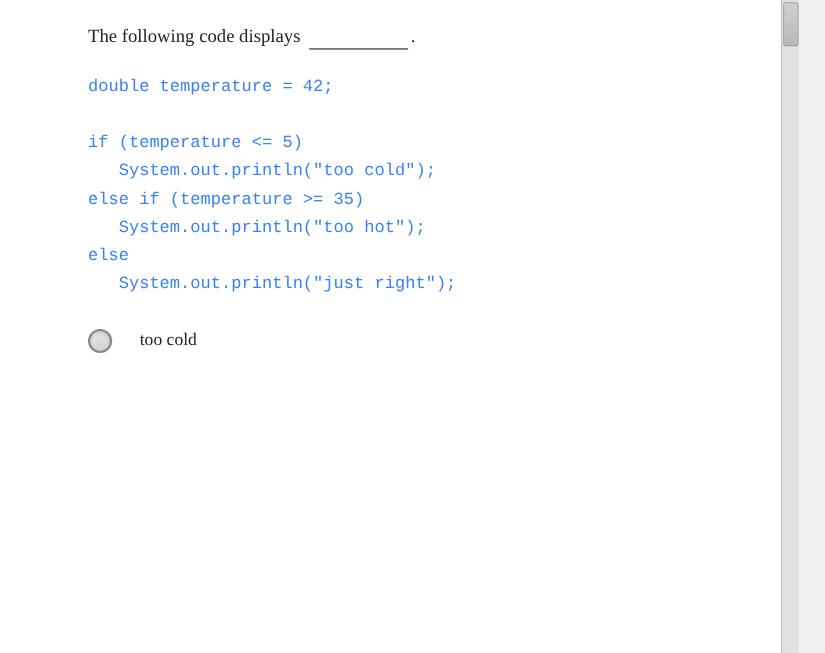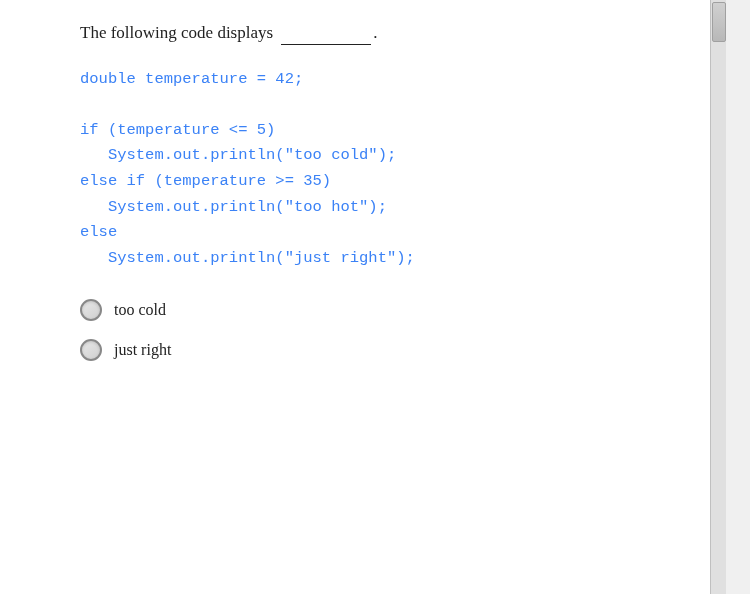--- a/index.html
+++ b/index.html
@@ -69,21 +69,21 @@
     .options-container {
       display: flex;
       flex-direction: column;
       gap: 18px;
       margin-top: 10px;
     }
 
     .option-item {
       display: flex;
       align-items: center;
-      gap: 12px;
+      gap: 25px;
       cursor: pointer;
     }
 
     .radio-circle {
       width: 22px;
       height: 22px;
       border-radius: 50%;
       border: 2px solid #888;
       background: linear-gradient(145deg, #e8e8e8, #d0d0d0);
       flex-shrink: 0;
@@ -112,23 +112,19 @@
 else if (temperature &gt;= 35)
    System.out.println("too hot");
 else
    System.out.println("just right");</div>
 
   <div class="options-container">
     <div class="option-item">
       <div class="radio-circle"></div>
       <span class="option-label">too cold</span>
     </div>
-    <div class="option-item">
-      <div class="radio-circle"></div>
-      <span class="option-label">just right</span>
-    </div>
   </div>
 
 </div>
 
 <div class="scrollbar">
   <div class="scrollbar-thumb"></div>
 </div>
 
 </body></html>

